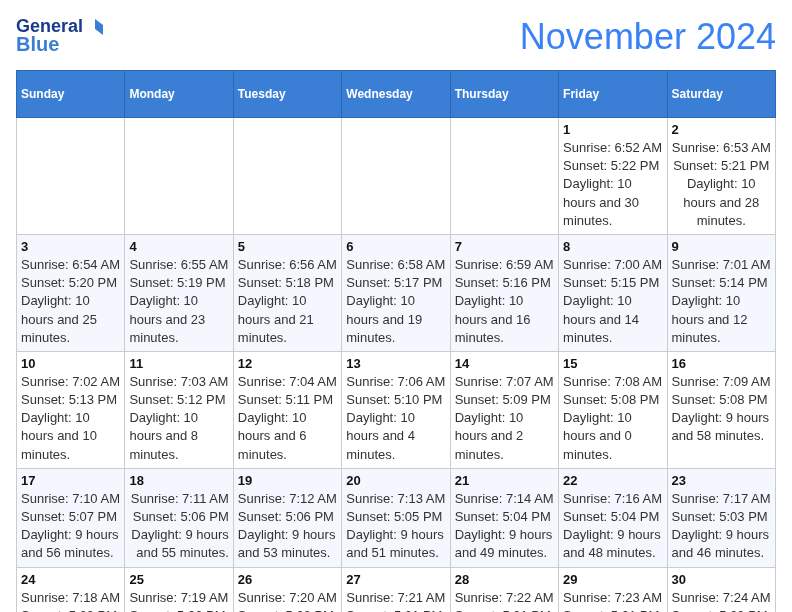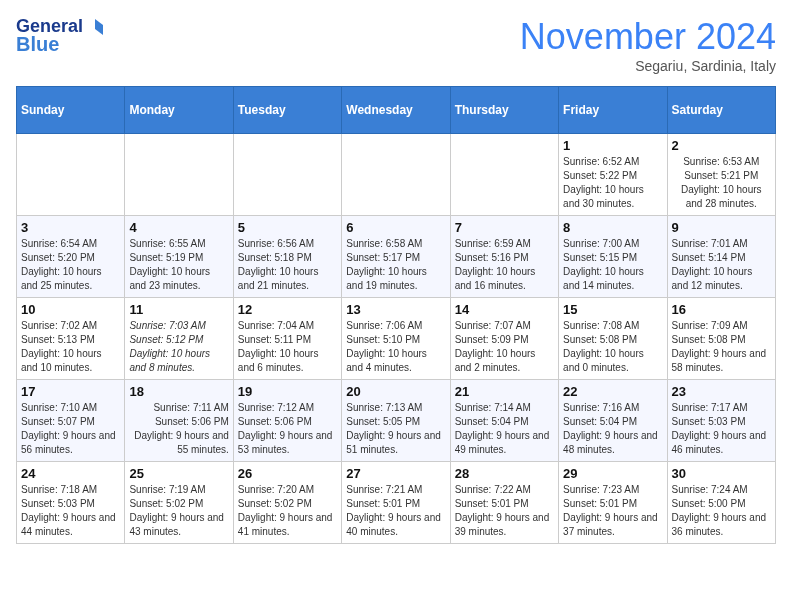--- a/index.html
+++ b/index.html
@@ -54,21 +54,21 @@
       background: #f5f7ff;
     }
     .day-number {
       font-size: 13px;
       font-weight: bold;
       display: block;
       margin-bottom: 2px;
       color: #111;
     }
     .day-info {
-      font-size: 10px;
+      font-size: 13px;
       color: #333;
       line-height: 1.4;
     }
     .empty-cell {
       background: #fff !important;
     }
     .logo-container {
       display: flex;
       align-items: center;
     }
@@ -91,21 +91,20 @@
         <span style="color:#1a3a8c;font-size:18px;font-weight:bold;">General</span>
         <svg width="20" height="20" viewBox="0 0 20 20">
           <polygon points="12,2 20,8 20,18 12,12" fill="#3a7fd5"></polygon>
         </svg>
       </div>
       <span style="color:#3a7fd5;font-size:20px;font-weight:bold;margin-top:-4px;">Blue</span>
     </div>
   </div>
   <div class="title-block">
     <div class="month-title">November 2024</div>
-    <div class="subtitle">Segariu, Sardinia, Italy</div>
   </div>
 </div>
 
 <table class="calendar">
   <thead>
     <tr>
     <th>Sunday</th>
         <th>Monday</th>
         <th>Tuesday</th>
         <th>Wednesday</th>
@@ -180,21 +179,21 @@
       </tr>
       <tr>
         <td>
           <span class="day-number">10</span>
           <div class="day-info" style="white-space: pre-line;">Sunrise: 7:02 AM
 Sunset: 5:13 PM
 Daylight: 10 hours and 10 minutes.</div>
         </td>
         <td>
           <span class="day-number">11</span>
-          <div class="day-info" style="white-space: pre-line; font-style: italic;">Sunrise: 7:03 AM
+          <div class="day-info" style="white-space: pre-line;">Sunrise: 7:03 AM
 Sunset: 5:12 PM
 Daylight: 10 hours and 8 minutes.</div>
         </td>
         <td>
           <span class="day-number">12</span>
           <div class="day-info" style="white-space: pre-line;">Sunrise: 7:04 AM
 Sunset: 5:11 PM
 Daylight: 10 hours and 6 minutes.</div>
         </td>
         <td>

